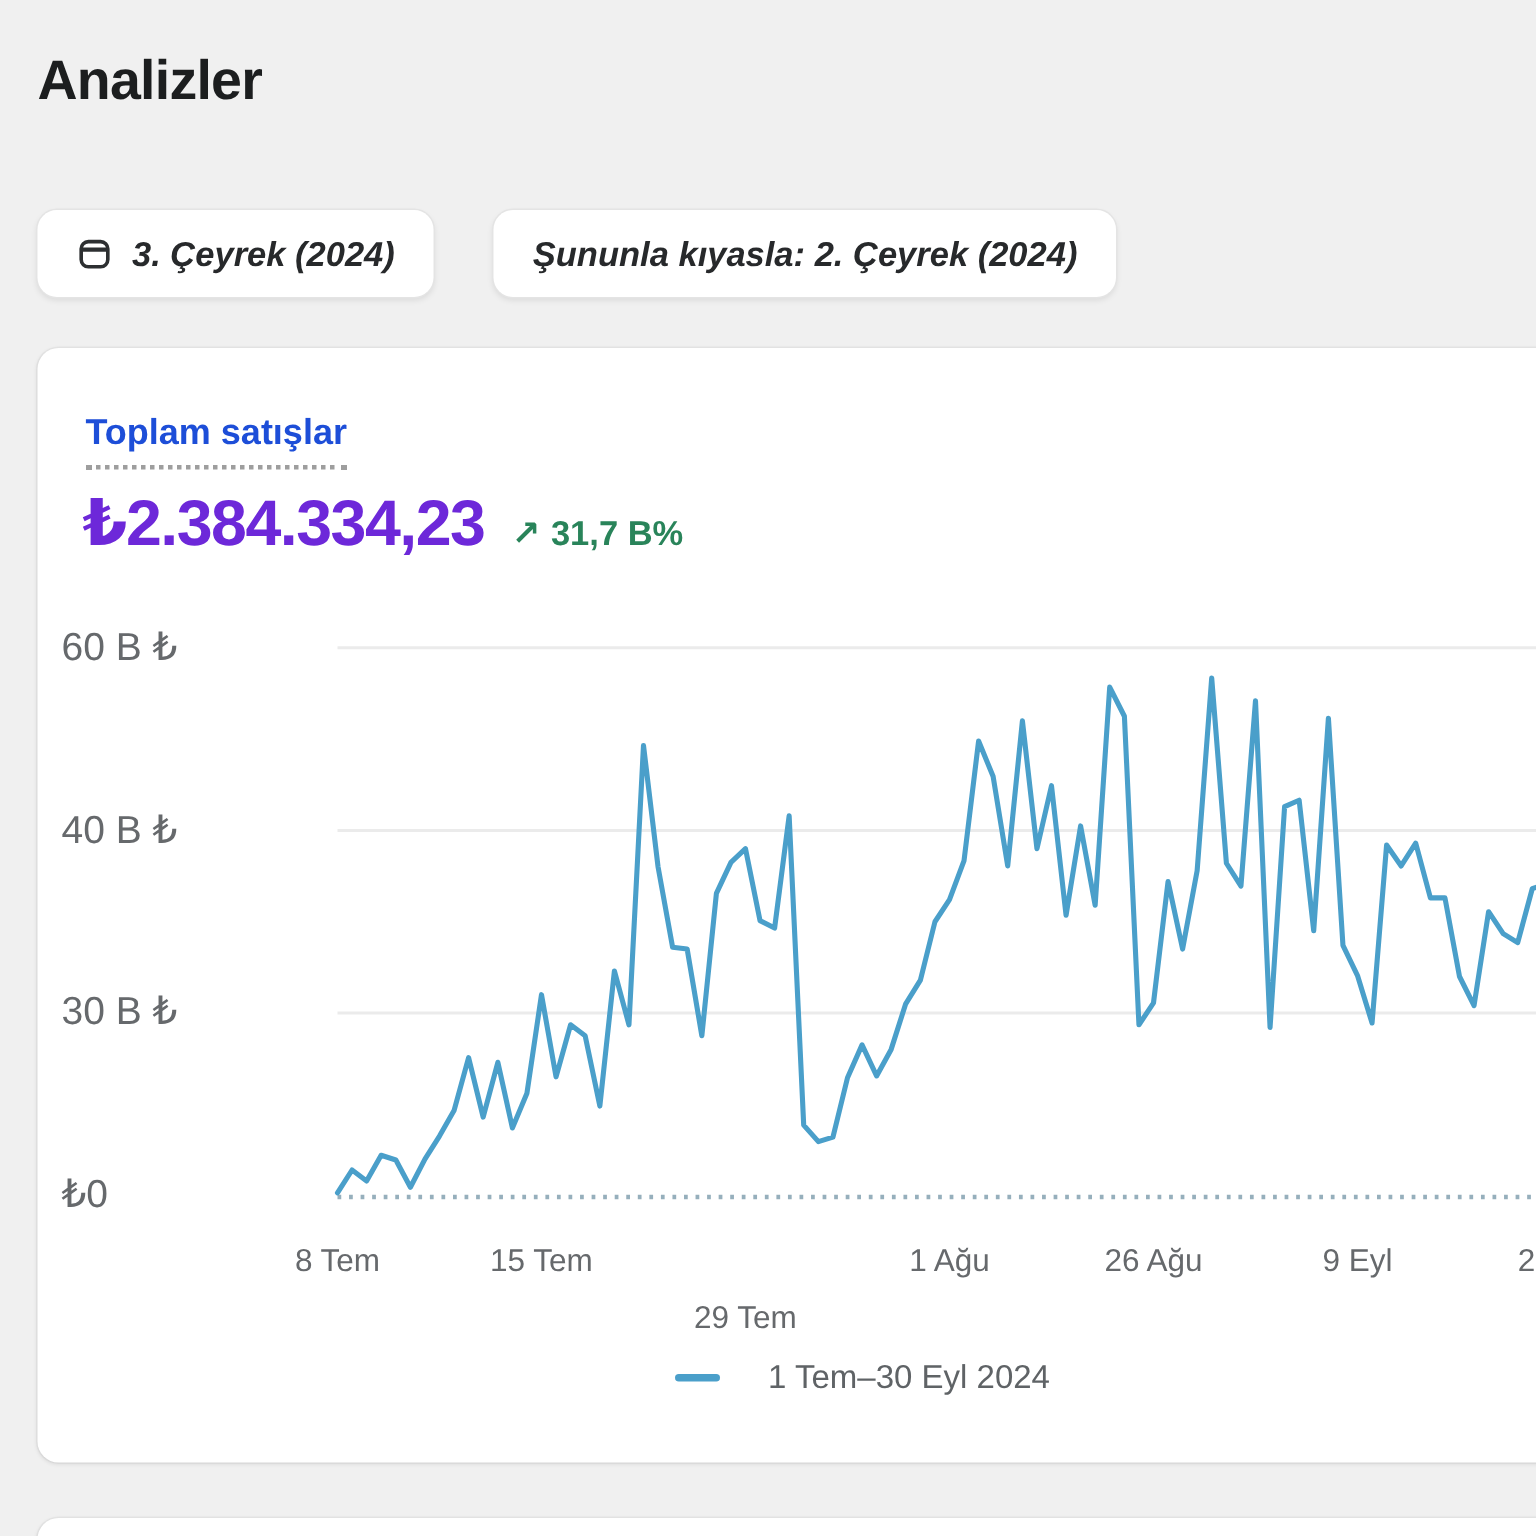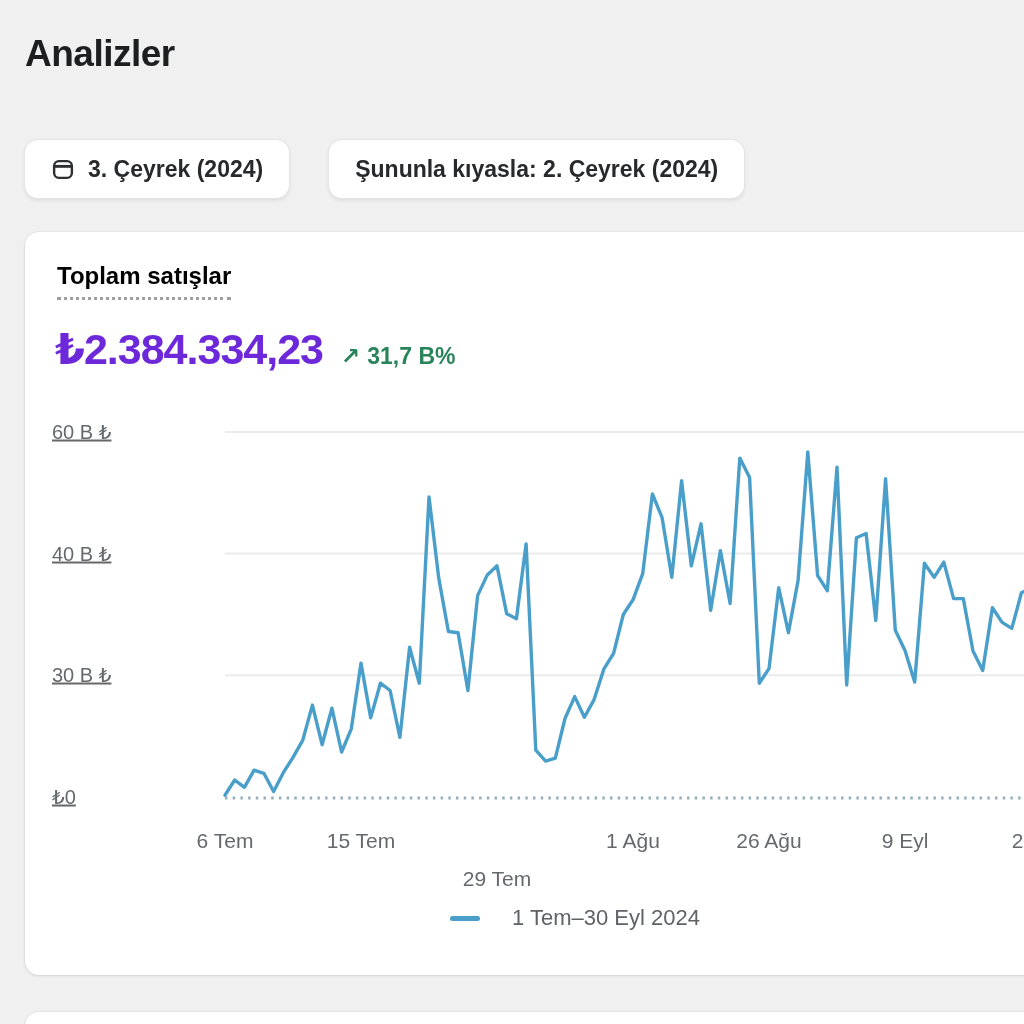--- a/index.html
+++ b/index.html
@@ -20,38 +20,38 @@
     display: flex; gap: 40px;
   }
   .pill-btn {
     display: inline-flex; align-items: center; gap: 13px;
     height: 58px; padding: 0 26px;
     background: #ffffff;
     border: none; border-radius: 13px;
     box-shadow: 0 0 0 1px #e4e4e4, 0 2px 4px rgba(0,0,0,0.10);
     font-family: inherit;
     font-size: 23px; font-weight: 600; color: #27292b;
-    cursor: pointer; white-space: nowrap;
+    cursor: pointer; white-space: nowrap; font-style: italic;
   }
   .cal-icon { display: inline-flex; }
   .card {
     position: absolute; left: 25px; top: 232px;
     width: 1100px; height: 743px;
     background: #ffffff; border-radius: 14px;
     box-shadow: 0 1px 3px rgba(0,0,0,0.10), 0 0 0 1px rgba(0,0,0,0.03);
   }
   .card-next {
     position: absolute; left: 25px; top: 1012px;
     width: 1100px; height: 90px;
     background: #ffffff; border-radius: 14px;
     box-shadow: 0 1px 3px rgba(0,0,0,0.10), 0 0 0 1px rgba(0,0,0,0.03);
   }
   .metric-title {
-    position: absolute; left: 32px; top: 30px;
-    font-size: 24px; font-weight: 600; color: #000000;
+    position: absolute; left: 32px; top: 43px;
+    font-size: 24px; font-weight: 600; color: #1d4ed8;
     border-bottom: 3px dotted #9e9e9e;
     padding-bottom: 7px; cursor: pointer;
   }
   .metric-row {
     position: absolute; left: 30px; top: 92px;
     display: flex; align-items: baseline; gap: 18px;
   }
   .metric-value {
     font-size: 43px; font-weight: 800; color: #6d28d9;
     letter-spacing: -1px;
@@ -59,22 +59,22 @@
   .metric-delta {
     font-size: 23px; font-weight: 700; color: #29845a;
     display: inline-flex; gap: 7px; align-items: baseline;
   }
   #chart-layer {
     position: absolute; left: 0; top: 0; width: 1024px; height: 1024px;
     pointer-events: none;
   }
   #plot { position: absolute; left: 0; top: 0; }
   .ytick {
-    position: absolute; left: 52px; transform: translateY(-52%);
-    font-size: 20px; color: #66696c; white-space: nowrap; text-decoration: underline;
+    position: absolute; left: 41px; transform: translateY(-52%);
+    font-size: 26px; color: #66696c; white-space: nowrap;
   }
   .xtick {
     position: absolute; top: 829px; transform: translateX(-50%);
     font-size: 21px; color: #66696c; white-space: nowrap;
   }
   .legend {
     position: absolute; left: 25px; top: 905px; width: 1100px;
     display: flex; justify-content: center; gap: 66px;
   }
   .legend-item {
@@ -120,21 +120,21 @@
       <line x1="225" x2="1024" y1="431.9" y2="431.9" stroke="#ebebeb" stroke-width="2"></line>
       <line x1="225" x2="1024" y1="553.6" y2="553.6" stroke="#ebebeb" stroke-width="2"></line>
       <line x1="225" x2="1024" y1="675.3" y2="675.3" stroke="#ebebeb" stroke-width="2"></line>
       <line x1="225" x2="1028" y1="798" y2="798" stroke="#96afbc" stroke-width="3" stroke-dasharray="2.5 5.2"></line>
       <polyline points="225.0,795.2 234.7,780.0 244.4,787.3 254.1,770.2 263.9,773.3 273.6,791.5 283.3,772.7 293.0,757.4 302.7,740.4 312.4,705.1 322.1,744.7 331.9,708.2 341.6,752.0 351.3,728.8 361.0,663.1 370.7,717.9 380.4,683.2 390.1,690.5 399.9,737.4 409.6,647.3 419.3,683.2 429.0,497.0 438.7,577.9 448.4,631.5 458.1,632.7 467.9,690.5 477.6,595.6 487.3,574.9 497.0,565.8 506.7,613.8 516.4,618.7 526.1,543.9 535.8,750.1 545.6,761.1 555.3,758.1 565.0,718.5 574.7,696.6 584.4,717.3 594.1,699.6 603.8,669.2 613.6,653.4 623.3,614.5 633.0,599.8 642.7,573.7 652.4,494.0 662.1,517.7 671.8,577.3 681.6,480.6 691.3,565.8 701.0,523.8 710.7,610.2 720.4,550.6 730.1,603.5 739.8,458.1 749.6,477.5 759.3,683.2 769.0,668.6 778.7,587.7 788.4,632.7 798.1,580.4 807.8,452.0 817.6,575.5 827.3,590.7 837.0,467.2 846.7,685.0 856.4,537.8 866.1,533.5 875.8,620.5 885.6,478.8 895.3,630.3 905.0,650.4 914.7,682.0 924.4,563.3 934.1,577.3 943.8,562.1 953.6,598.6 963.3,598.6 973.0,651.0 982.7,670.4 992.4,607.8 1002.1,622.4 1011.8,628.4 1021.5,592.5 1031.3,588.9" fill="none" stroke="#4a9fca" stroke-width="3.4" stroke-linejoin="round" stroke-linecap="round"></polyline>
     </svg>
 <div class="ytick" style="top: 431.9px;">60 B ₺</div>
     <div class="ytick" style="top: 553.6px;">40 B ₺</div>
     <div class="ytick" style="top: 675.3px;">30 B ₺</div>
     <div class="ytick" style="top: 797px;">₺0</div>
-    <div class="xtick" style="left: 225px;">6 Tem</div>
+    <div class="xtick" style="left: 225px;">8 Tem</div>
     <div class="xtick" style="left: 360.996px;">15 Tem</div>
     <div class="xtick" style="left: 496.992px; margin-top: 38px;">29 Tem</div>
     <div class="xtick" style="left: 632.988px;">1 Ağu</div>
     <div class="xtick" style="left: 768.984px;">26 Ağu</div>
     <div class="xtick" style="left: 904.98px;">9 Eyl</div>
     <div class="xtick" style="left: 1040.98px;">23 Eyl</div>
   </div>
 
 <div class="legend">
   <div class="legend-item">

